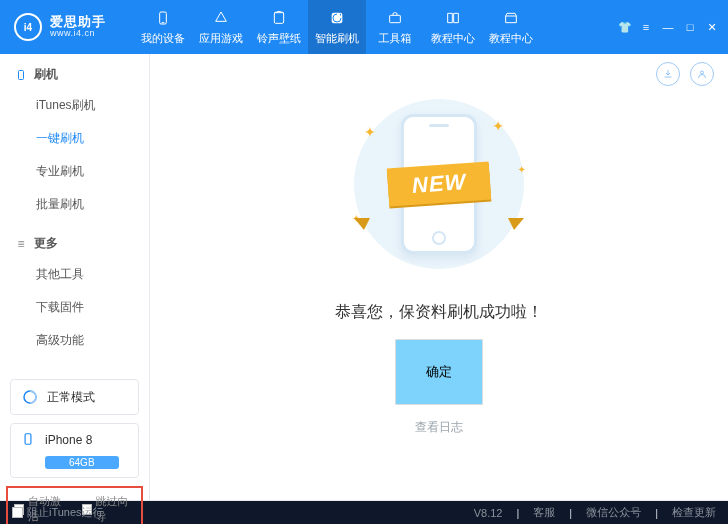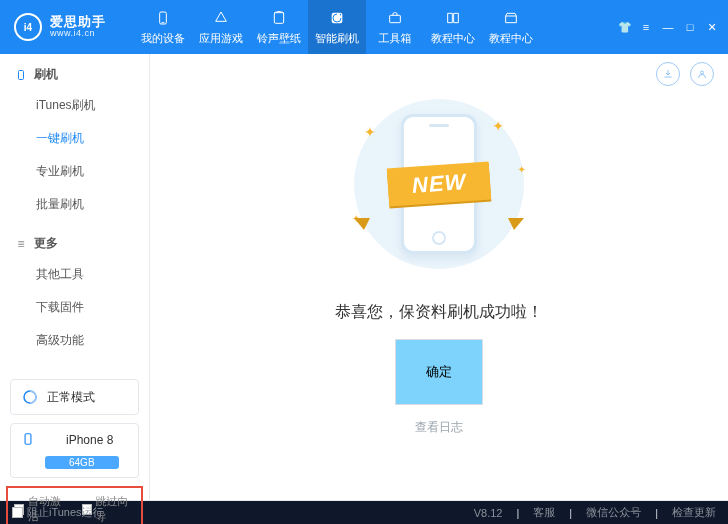--- a/index.html
+++ b/index.html
@@ -205,21 +205,21 @@
         <span class="dot"><svg width="18" height="18" viewBox="0 0 24 24" fill="none" stroke="#1e88f4" stroke-width="2">
               <circle cx="12" cy="12" r="8"></circle>
               <path d="M12 4 a8 8 0 0 1 0 16" stroke="#9fcaf7"></path>
             </svg></span>
         <span>正常模式</span>
       </div>
       <div class="device-card">
         <span class="phone-ic"><svg width="14" height="14" viewBox="0 0 24 24" fill="none" stroke="#1e88f4" stroke-width="2">
               <rect x="7" y="3" width="10" height="18" rx="2"></rect>
             </svg></span>
-        <span style="font-weight:500;margin-left:21px;">iPhone 8</span>
+        <span style="font-weight:500;">iPhone 8</span>
         <span class="badge">64GB</span>
       </div>
       <div class="checks-box">
         <label class="chk">
           <span class="box"></span>
           <span>自动激活</span>
         </label>
         <label class="chk">
           <span class="box"></span>
           <span>跳过向导</span>

